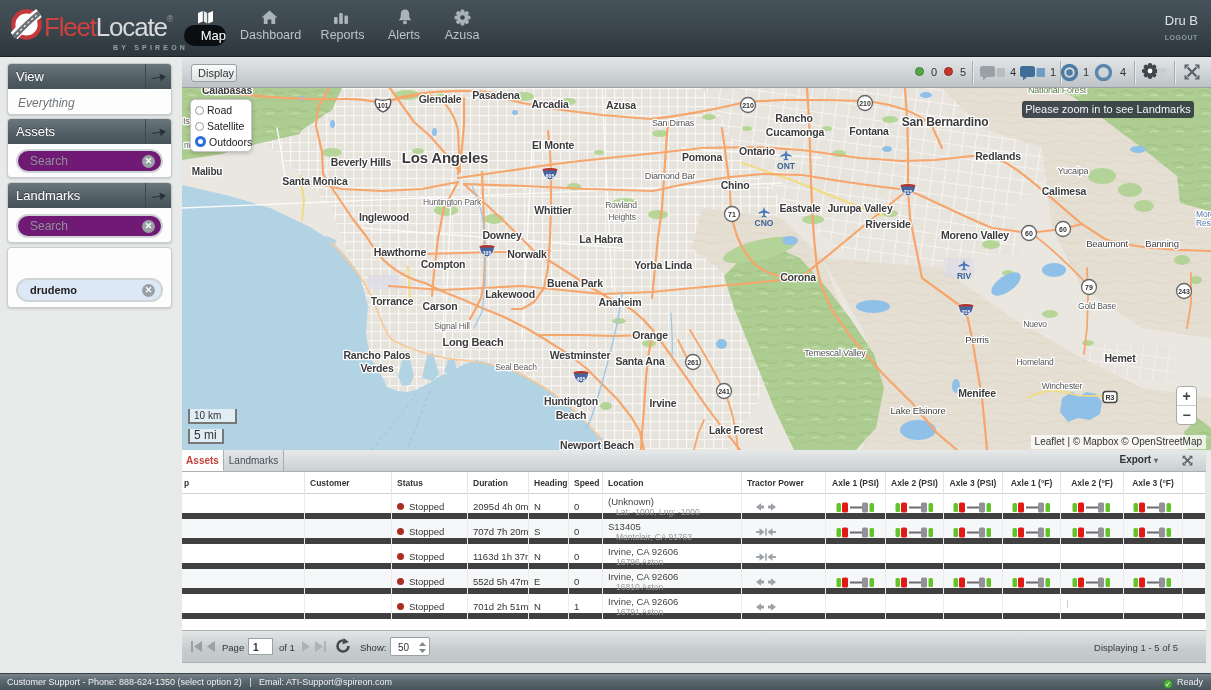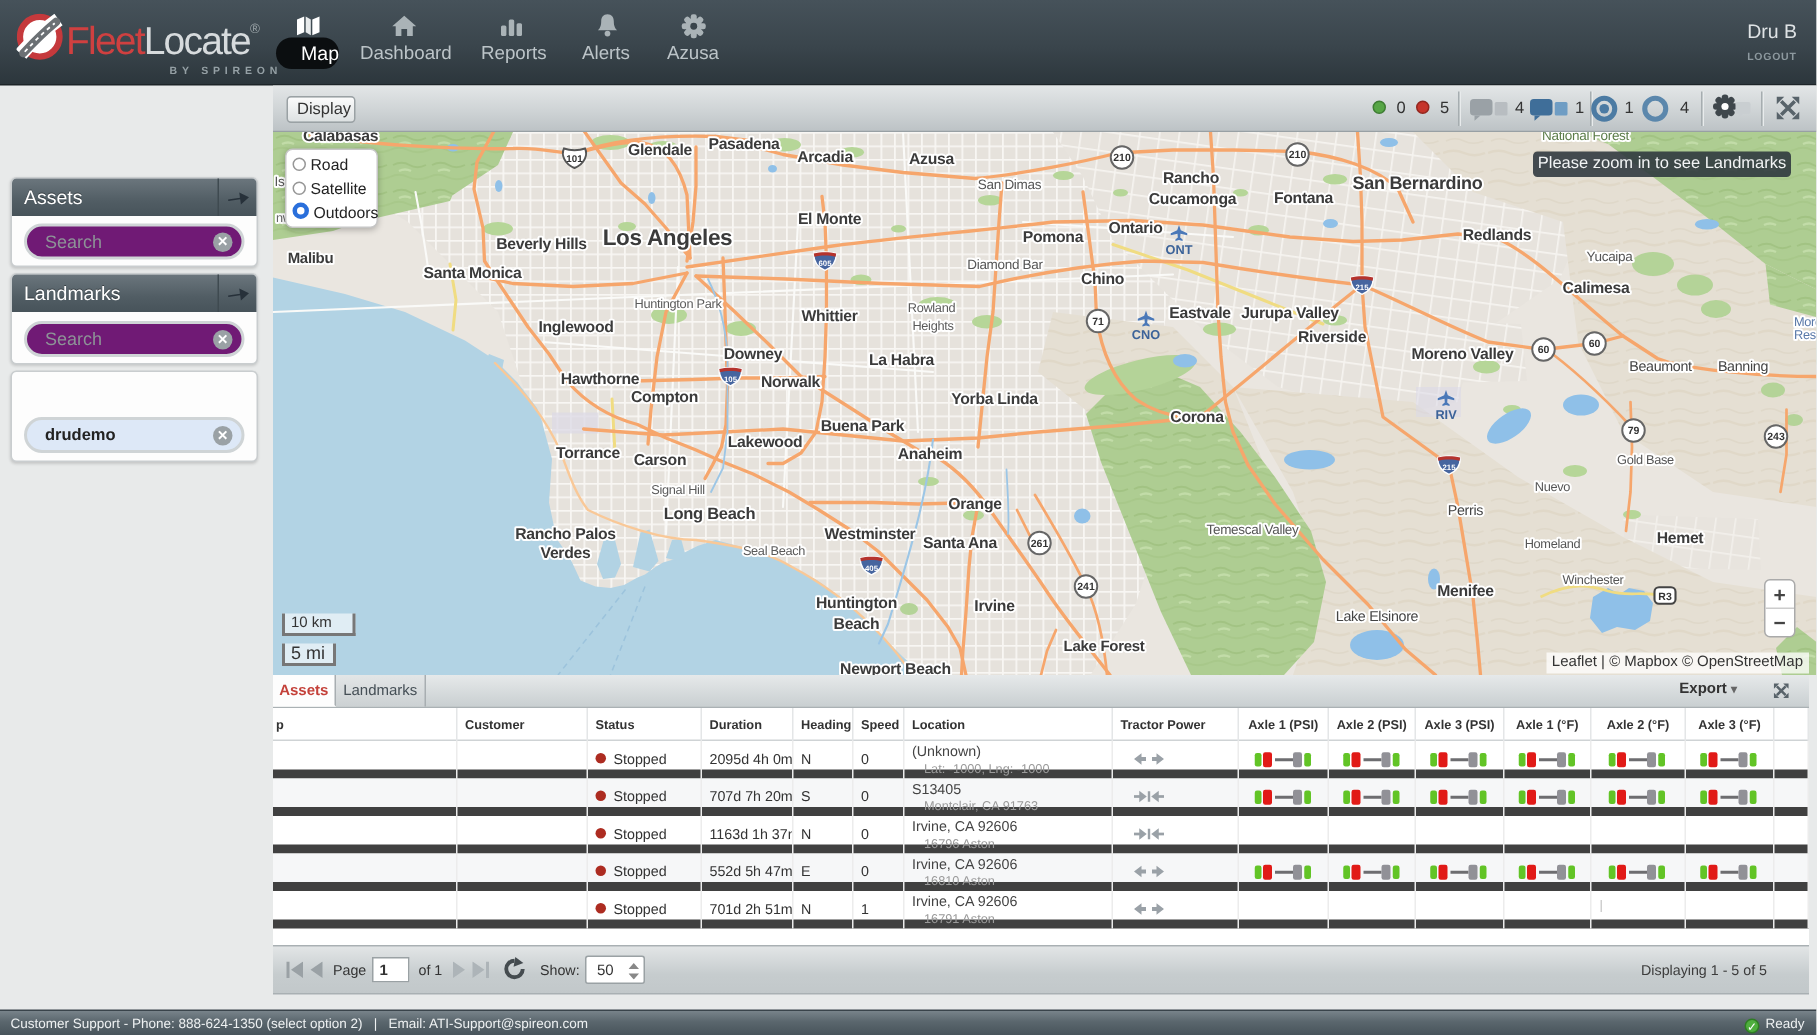--- a/index.html
+++ b/index.html
@@ -79,20 +79,26 @@
         <rect x="-2" y="-8" width="4" height="16" rx="1.5" fill="#aab3b7" transform="rotate(0)"></rect>
         <rect x="-2" y="-8" width="4" height="16" rx="1.5" fill="#aab3b7" transform="rotate(45)"></rect>
         <rect x="-2" y="-8" width="4" height="16" rx="1.5" fill="#aab3b7" transform="rotate(90)"></rect>
         <rect x="-2" y="-8" width="4" height="16" rx="1.5" fill="#aab3b7" transform="rotate(135)"></rect>
         <circle r="5.4" fill="#aab3b7"></circle>
         <circle r="2.3" fill="#3a454c"></circle>
       </svg>
       <div class="navitem" style="left:436px;top:28px;width:52px">Azusa</div>
       <div class="abs" style="right:13px;top:13px;text-align:left;color:#dfe3e5;font-size:13px">Dru B<br><span style="font-size:7px;color:#8d999f;letter-spacing:.5px;font-weight:bold">LOGOUT</span></div>
     </div>
+<div class="panel" style="top:63px;height:52px">
+ <div class="phead">View<span class="arr"><svg width="16" height="12" viewBox="0 0 16 12" style="margin-top:7px">
+            <path d="M1 6 H9 V2.5 L15 6.5 9 10.5 V7 H1 Z" fill="#27313a" transform="rotate(-8 8 6)"></path>
+          </svg></span></div>
+ <div class="abs" style="left:10px;top:32px;font-style:italic;color:#6e757a;font-size:12px">Everything</div>
+</div>
 <div class="panel" style="top:118px;height:60px">
  <div class="phead">Assets<span class="arr"><svg width="16" height="12" viewBox="0 0 16 12" style="margin-top:7px">
             <path d="M1 6 H9 V2.5 L15 6.5 9 10.5 V7 H1 Z" fill="#27313a" transform="rotate(-8 8 6)"></path>
           </svg></span></div>
  <div class="pill" style="top:30px">Search<span class="pclear">✕</span></div>
 </div>
 <div class="panel" style="top:182px;height:61px">
  <div class="phead">Landmarks<span class="arr"><svg width="16" height="12" viewBox="0 0 16 12" style="margin-top:7px">
             <path d="M1 6 H9 V2.5 L15 6.5 9 10.5 V7 H1 Z" fill="#27313a" transform="rotate(-8 8 6)"></path>
           </svg></span></div>

